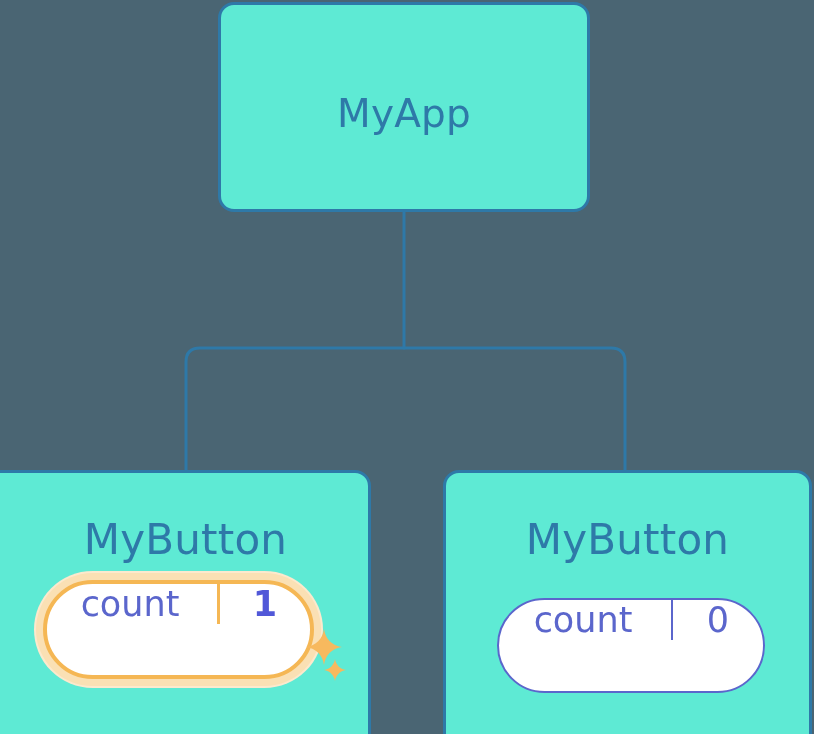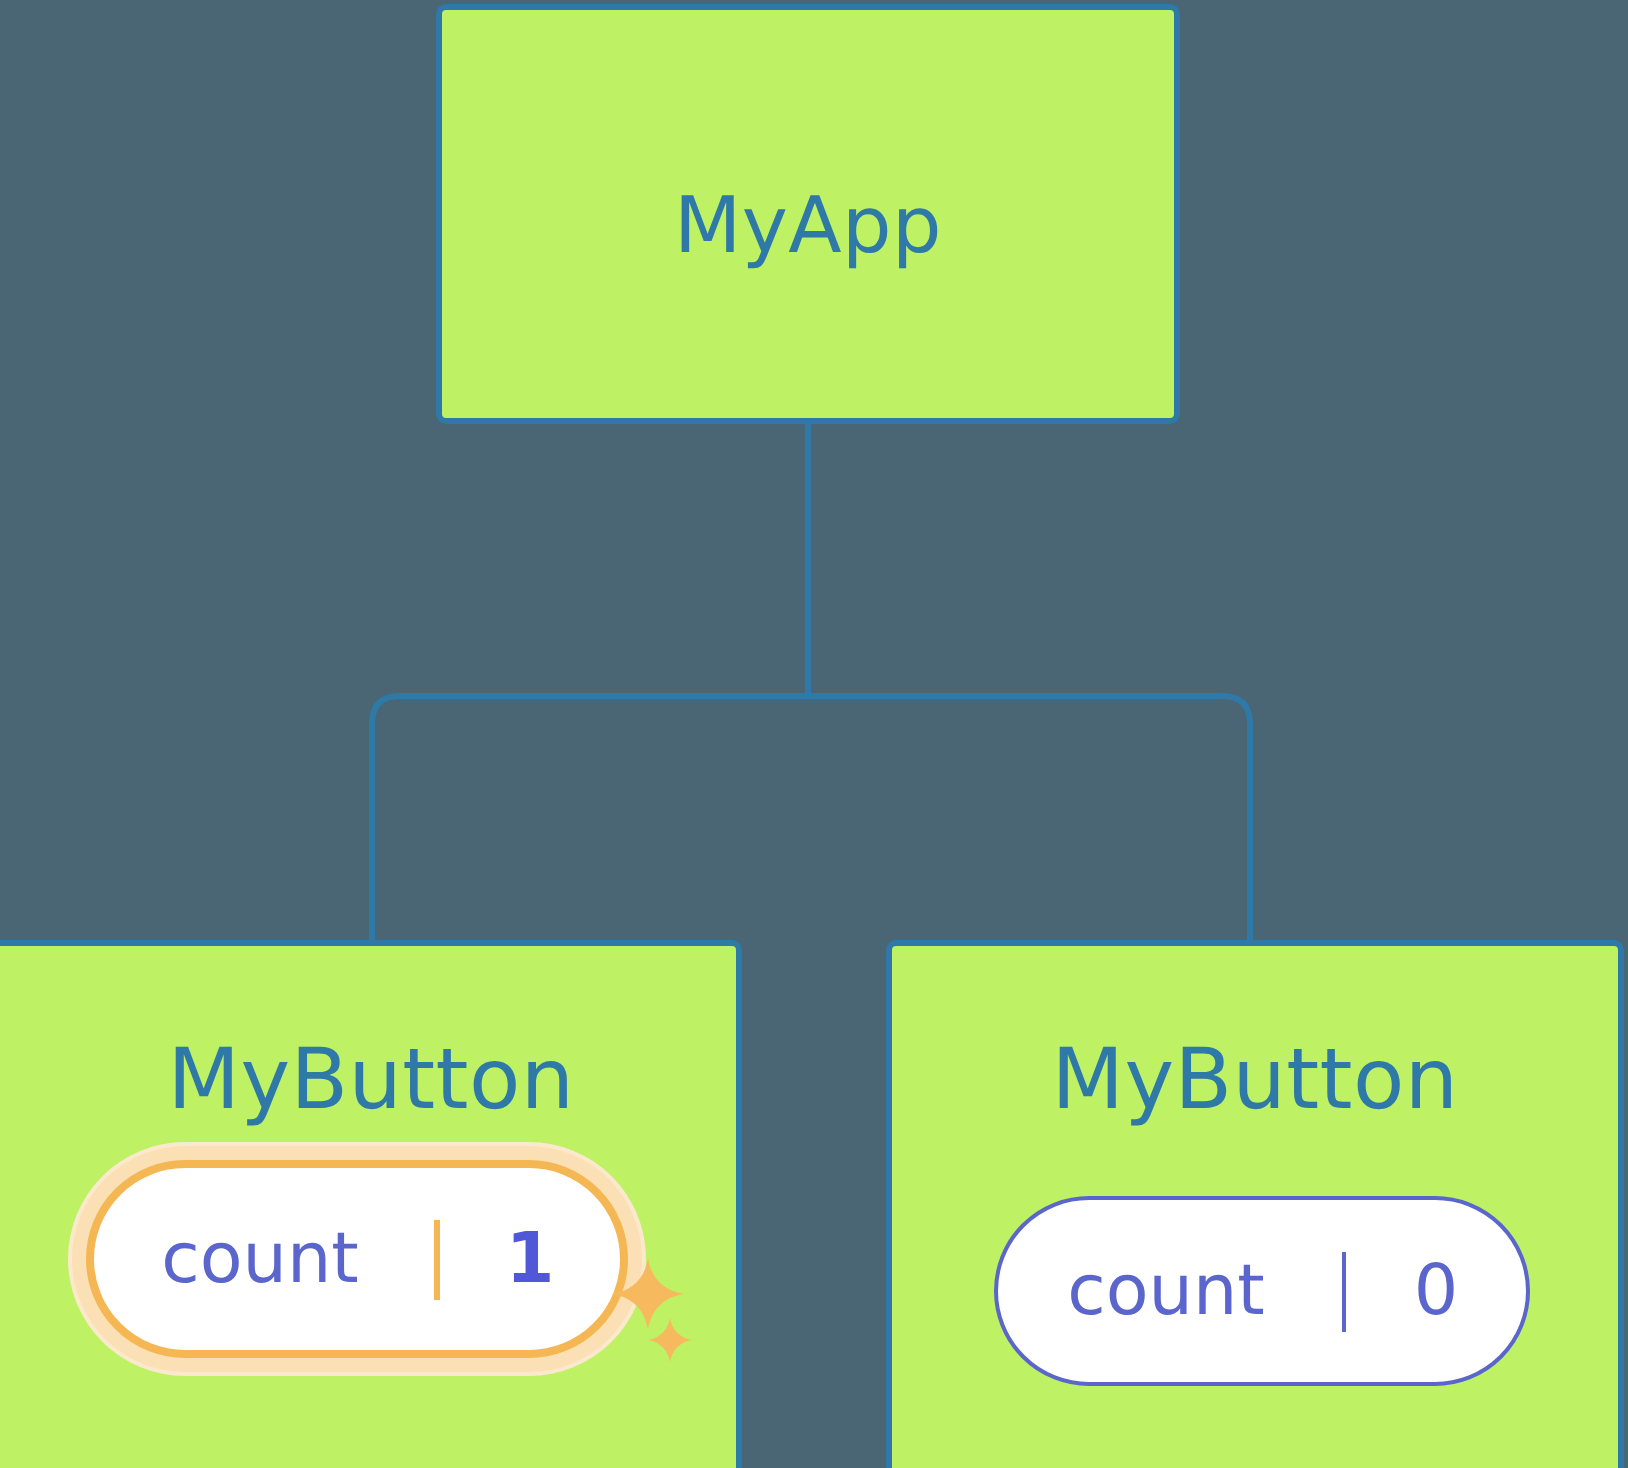--- a/index.html
+++ b/index.html
@@ -21,23 +21,23 @@
     position: absolute;
     left: 0; top: 0;
     width: 814px;
     height: 734px;
     pointer-events: none;
   }
 
   
   .card {
     position: absolute;
-    background: #bef264;
+    background: #5eead4;
     border: 3px solid #2e79a8;
-    border-radius: 5px;
+    border-radius: 16px;
     box-sizing: border-box;
   }
   .card-root {
     left: 218px;
     top: 2px;
     width: 372px;
     height: 210px;
   }
   .card-child-left {
     left: -18px;
@@ -79,21 +79,21 @@
   
   .pill-wrap {
     position: absolute;
   }
   .pill-wrap-left  { left: 58px;  top: 107px; }
   .pill-wrap-right { left: 51px;  top: 125px; }
 
   .pill {
     position: relative;
     display: flex;
-    align-items: center;
+    align-items: flex-start;
     box-sizing: border-box;
     background: #ffffff;
   }
 
   
   .pill.is-highlighted {
     width: 271px;
     height: 99px;
     border: 4px solid #f5b754;
     border-radius: 50px;

